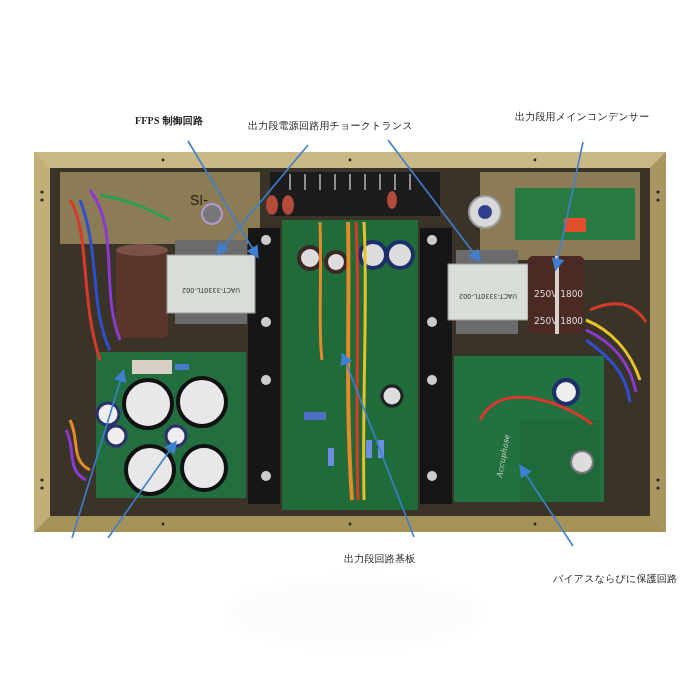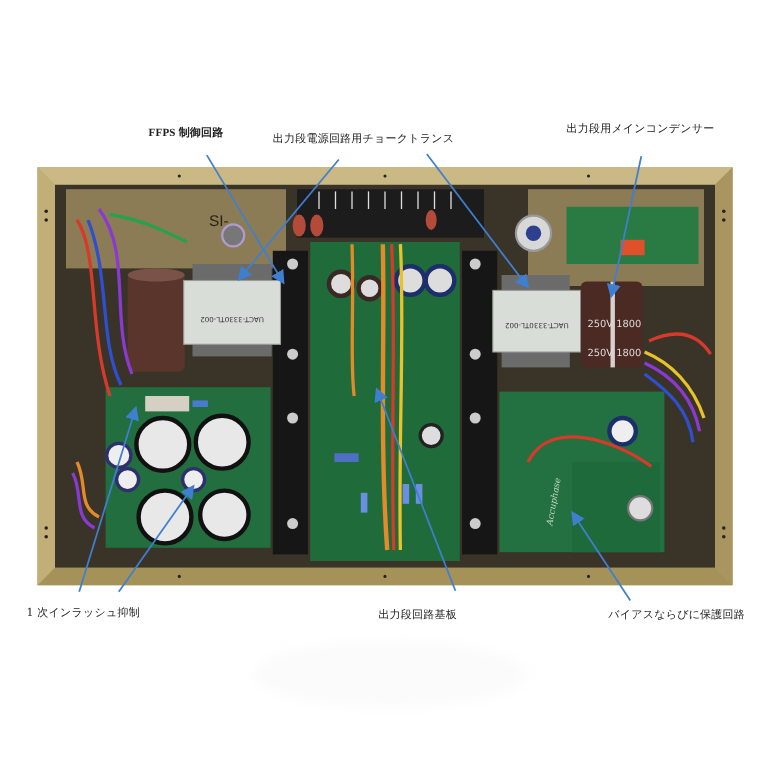--- a/index.html
+++ b/index.html
@@ -174,16 +174,15 @@
     <line x1="108" y1="538" x2="175" y2="443" marker-end="url(#ah)"></line>
     <line x1="414" y1="537" x2="343" y2="355" marker-end="url(#ah)"></line>
     <line x1="573" y1="546" x2="521" y2="467" marker-end="url(#ah)"></line>
   </g>
 </svg>
 
 <div class="label bold" style="left:135px;top:114px;">FFPS 制御回路</div>
 <div class="label" style="left:248px;top:119px;text-align:center;">出力段電源回路用チョークトランス</div>
 <div class="label" style="left:515px;top:110px;">出力段用メインコンデンサー</div>
 <div class="label multi" style="left:24px;top:547px;">
-  <div>1 次インラッシュ抑制</div>
 </div>
 <div class="label" style="left:344px;top:552px;">出力段回路基板</div>
-<div class="label" style="left:553px;top:552px;">バイアスならびに保護回路</div>
+<div class="label" style="left:553px;top:572px;">バイアスならびに保護回路</div>
 
 </body></html>

